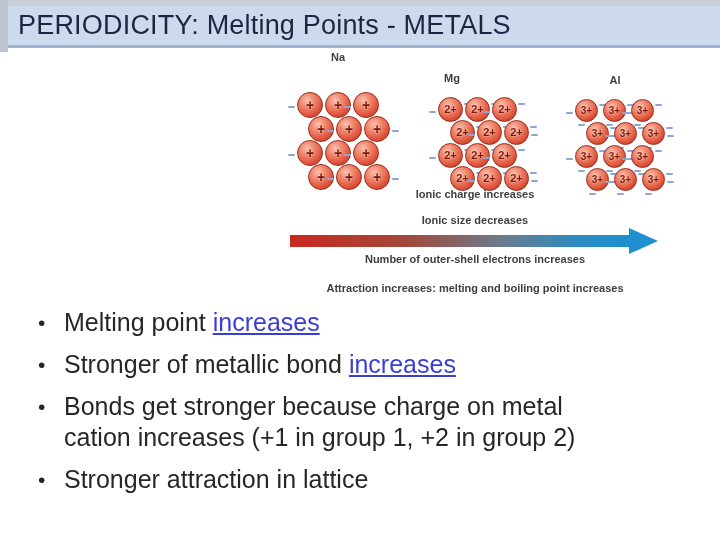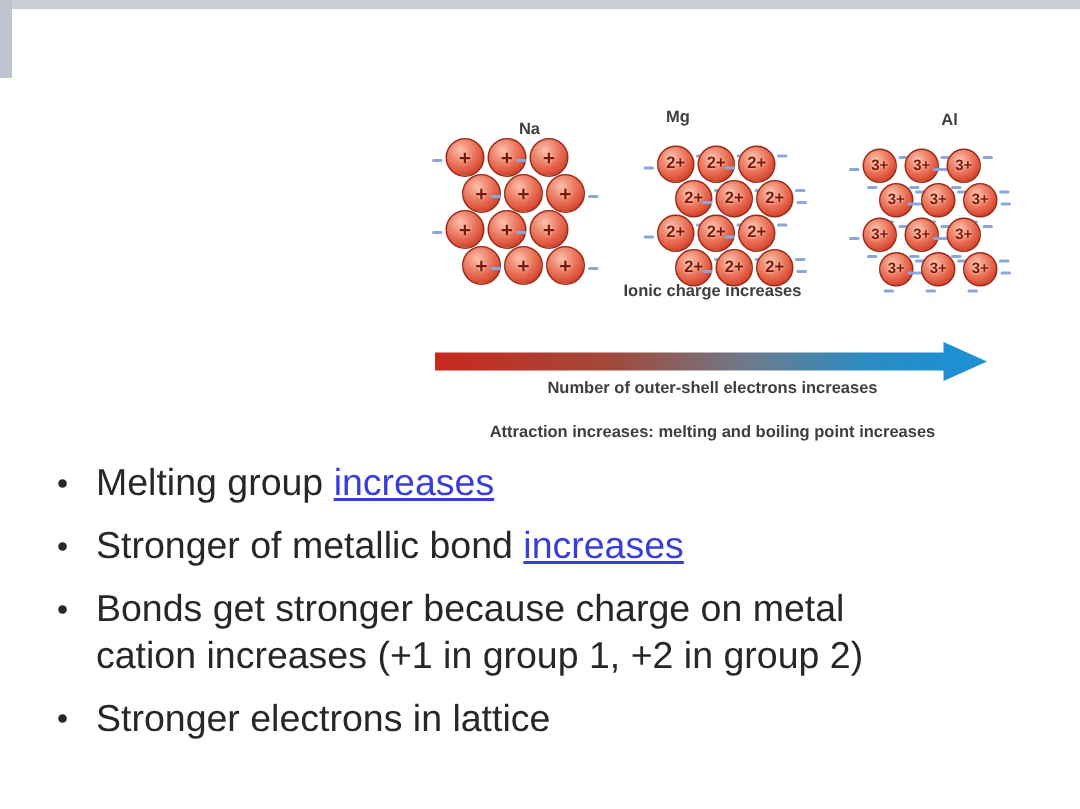--- a/index.html
+++ b/index.html
@@ -41,23 +41,26 @@
   .bullet-text{flex:1;max-width:620px;white-space:pre-line;}
   .bullet-text a{color:#3a3ed8;text-decoration:underline;cursor:pointer;}
 </style>
 </head>
 <body>
 
 <div class="slide">
   <div class="frame-top"></div>
   <div class="frame-left"></div>
 
+  <div class="title-bar">
+    <span class="title">PERIODICITY: Melting Points - METALS</span>
+  </div>
 
   <div id="lattice">
-      <div class="metal-label" style="left: 316px; top: 80px; text-align: right;">Na</div>
+      <div class="metal-label" style="left: 316px; top: 51px;">Na</div>
       <div class="atom" style="left: 297px; top: 92px; width: 26px; height: 26px;">
         <span class="charge" style="font-size: 14px;">+</span>
       </div>
       <div class="dash" style="left: 288px; top: 106.3px;"></div>
       <div class="atom" style="left: 325px; top: 92px; width: 26px; height: 26px;">
         <span class="charge" style="font-size: 14px;">+</span>
       </div>
       <div class="dash" style="left: 353px; top: 106.3px;"></div>
       <div class="atom" style="left: 353px; top: 92px; width: 26px; height: 26px;">
         <span class="charge" style="font-size: 14px;">+</span>
@@ -153,21 +156,21 @@
       <div class="atom" style="left: 477px; top: 166px; width: 25px; height: 25px;">
         <span class="charge" style="font-size: 11px;">2+</span>
       </div>
       <div class="dash" style="left: 468px; top: 179.75px;"></div>
       <div class="dash" style="left: 503px; top: 171.5px;"></div>
       <div class="atom" style="left: 504px; top: 166px; width: 25px; height: 25px;">
         <span class="charge" style="font-size: 11px;">2+</span>
       </div>
       <div class="dash" style="left: 531px; top: 179.75px;"></div>
       <div class="dash" style="left: 530px; top: 171.5px;"></div>
-      <div class="metal-label" style="left: 611px; top: 74px;">Al</div>
+      <div class="metal-label" style="left: 593px; top: 74px;">Al</div>
       <div class="atom" style="left: 575px; top: 99px; width: 23px; height: 23px;">
         <span class="charge" style="font-size: 10px;">3+</span>
       </div>
       <div class="dash" style="left: 566px; top: 111.65px;"></div>
       <div class="dash" style="left: 599px; top: 104.06px;"></div>
       <div class="dash" style="left: 578.45px; top: 124px;"></div>
       <div class="atom" style="left: 603px; top: 99px; width: 23px; height: 23px;">
         <span class="charge" style="font-size: 10px;">3+</span>
       </div>
       <div class="dash" style="left: 628px; top: 111.65px;"></div>
@@ -229,41 +232,42 @@
       <div class="dash" style="left: 617.45px; top: 193px;"></div>
       <div class="atom" style="left: 642px; top: 168px; width: 23px; height: 23px;">
         <span class="charge" style="font-size: 10px;">3+</span>
       </div>
       <div class="dash" style="left: 667px; top: 180.65px;"></div>
       <div class="dash" style="left: 666px; top: 173.06px;"></div>
       <div class="dash" style="left: 645.45px; top: 193px;"></div>
     </div>
 
   <div class="cap" style="top:188px">Ionic charge increases</div>
+  <div class="cap" style="top:214px">Ionic size decreases</div>
 
   <div>
     <div class="arrow-body"></div>
     <div class="arrow-head"></div>
   </div>
 
   <div class="cap wide" style="top:282px">Attraction increases: melting and boiling point increases</div>
   <div class="cap" style="top:253px">Number of outer-shell electrons increases</div>
 
   <ul class="bullet-list" id="bullets">
       <li class="bullet-item">
         <span class="bullet-marker">•</span>
-        <span class="bullet-text"><span>Melting group </span><a>increases</a></span>
+        <span class="bullet-text"><span>Melting point </span><a>increases</a></span>
       </li>
       <li class="bullet-item">
         <span class="bullet-marker">•</span>
         <span class="bullet-text"><span>Stronger of metallic bond </span><a>increases</a></span>
       </li>
       <li class="bullet-item">
         <span class="bullet-marker">•</span>
         <span class="bullet-text"><span>Bonds get stronger because charge on metal
 cation increases (+1 in group 1, +2 in group 2)</span></span>
       </li>
       <li class="bullet-item">
         <span class="bullet-marker">•</span>
-        <span class="bullet-text"><span>Stronger electrons in lattice</span></span>
+        <span class="bullet-text"><span>Stronger attraction in lattice</span></span>
       </li>
     </ul>
 </div>
 
 </body></html>

